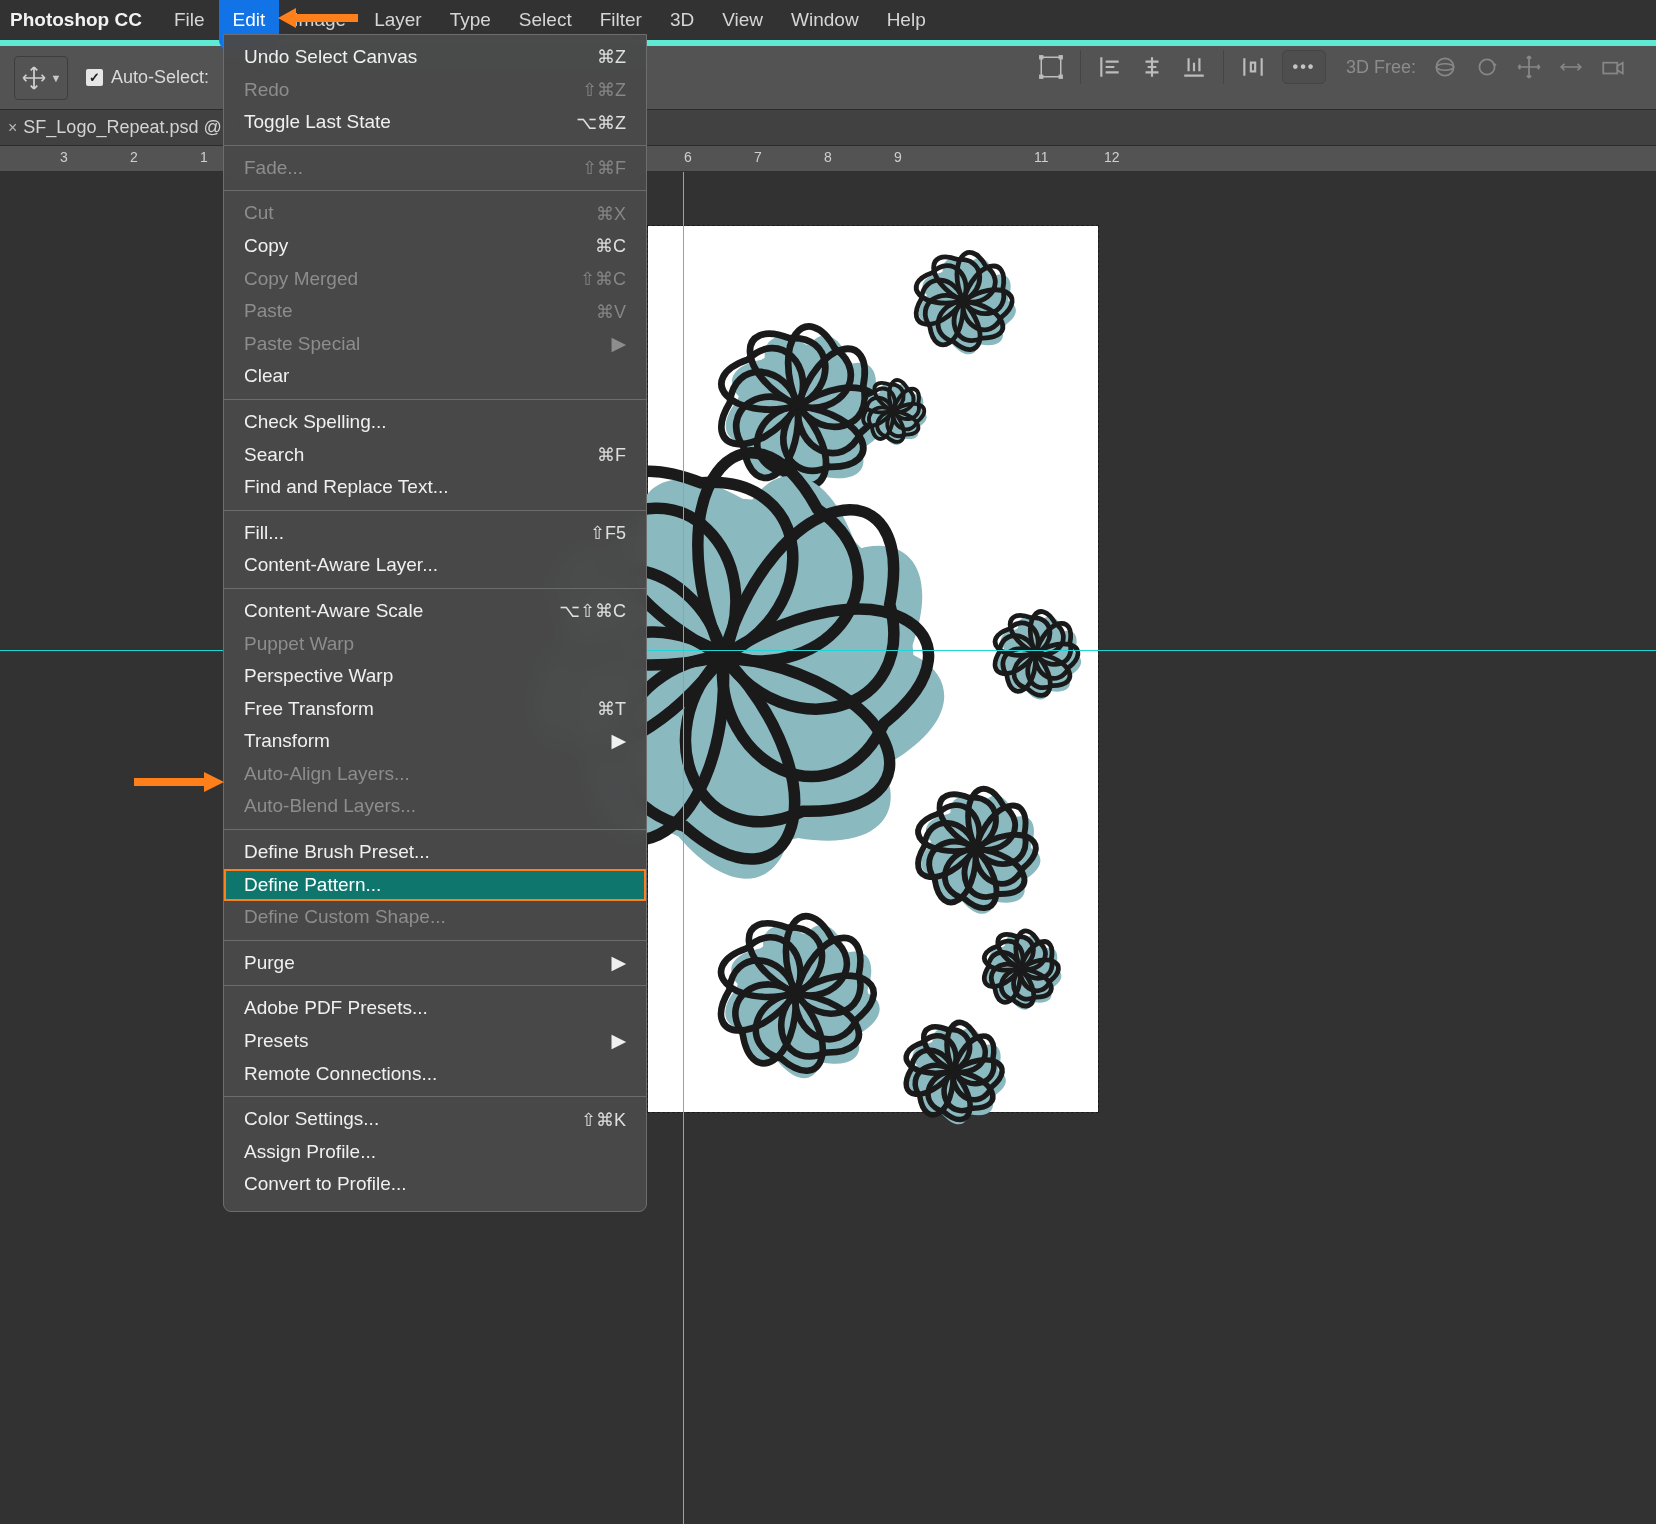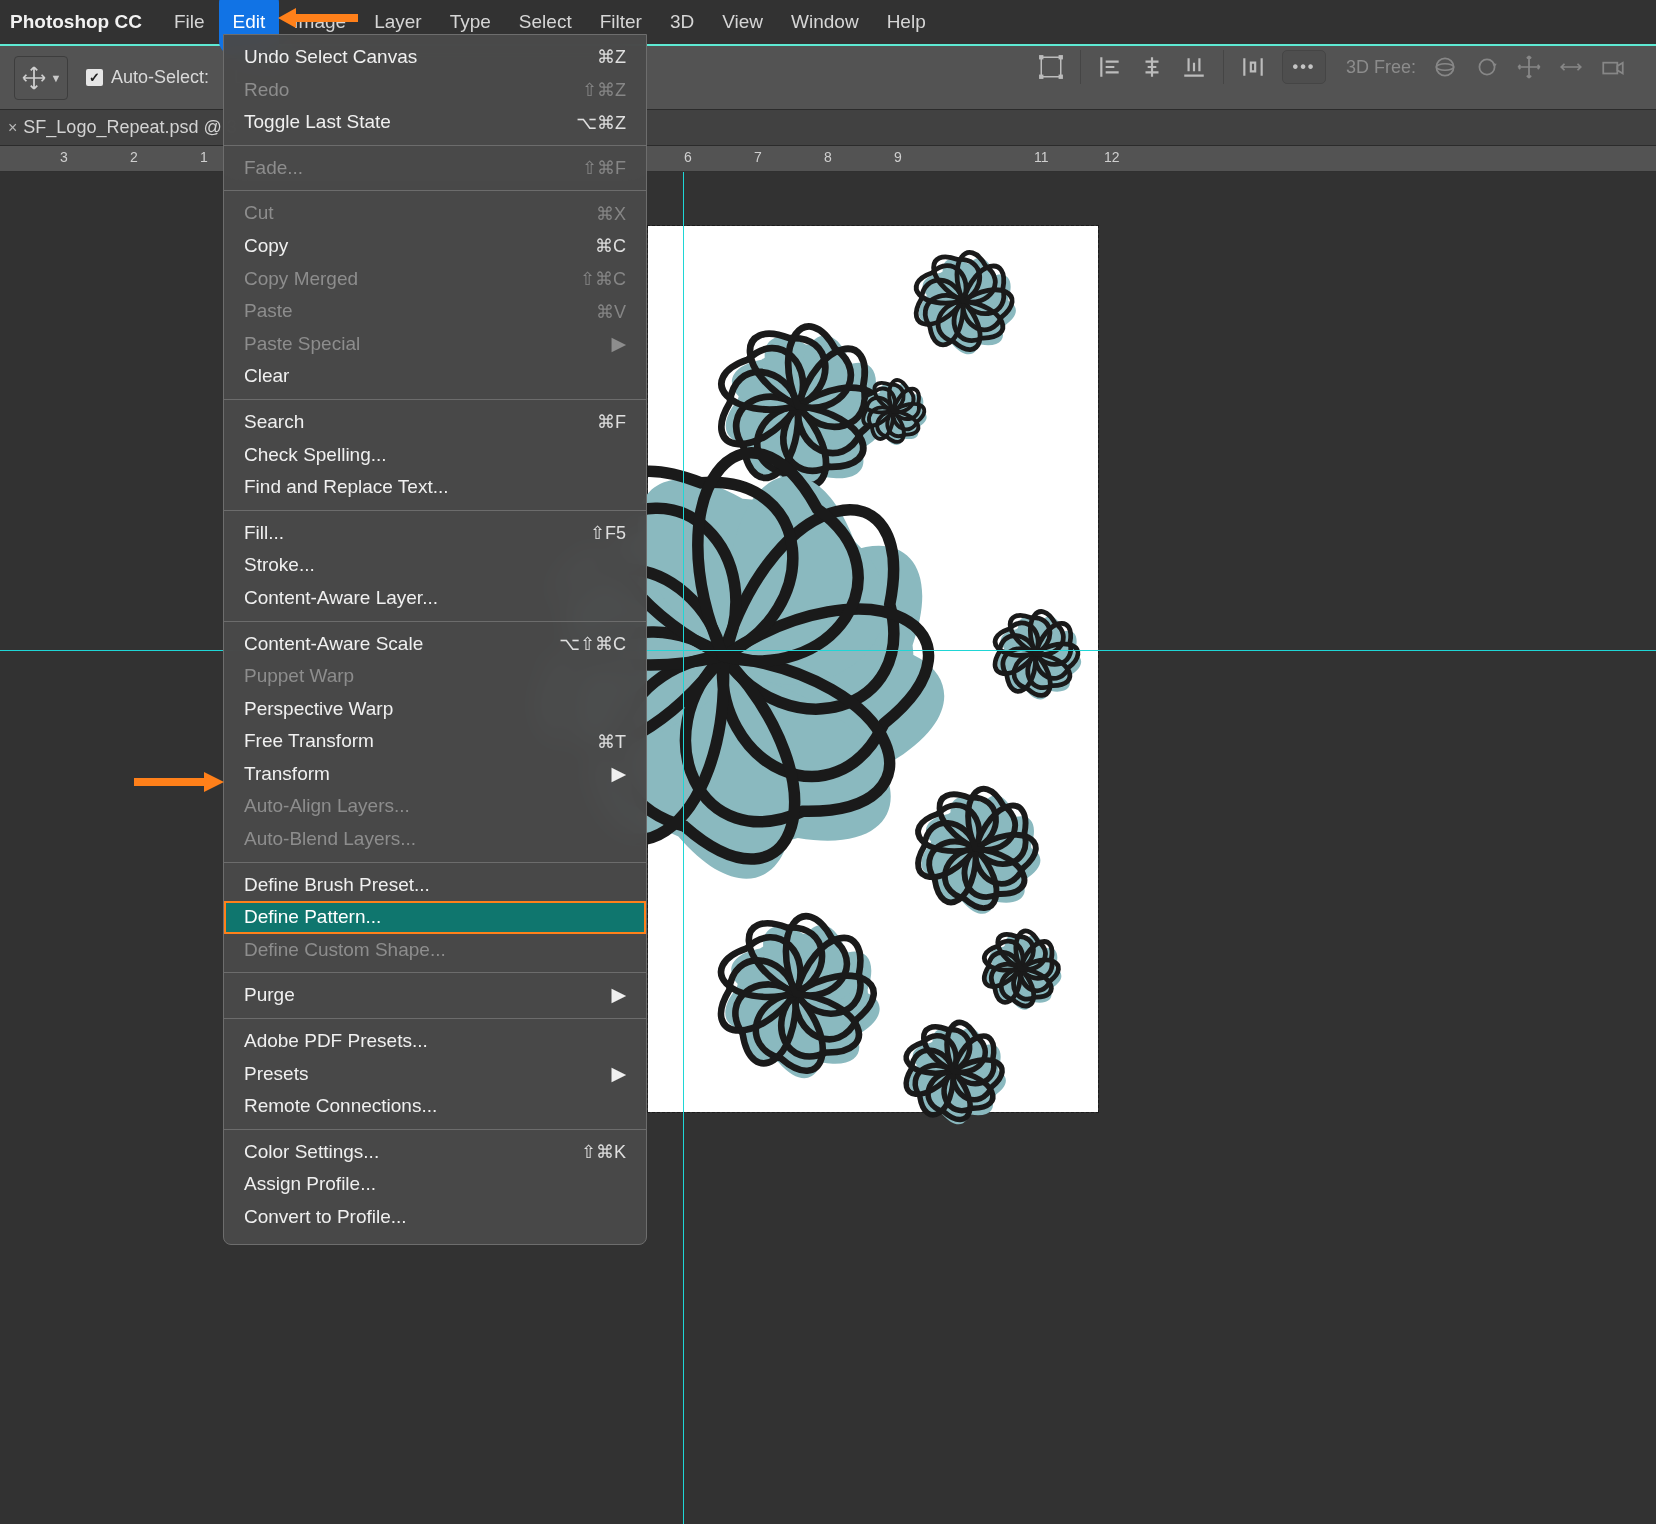--- a/index.html
+++ b/index.html
@@ -1,19 +1,19 @@
 <!DOCTYPE html>
 <html><head>
 <meta charset="utf-8">
 <style>
   * { margin:0; padding:0; box-sizing:border-box; font-family:-apple-system,"Helvetica Neue",Arial,sans-serif; }
   body { background:#323232; width:1656px; height:1524px; overflow:hidden; position:relative; color:#e6e6e6; }
 
   
-  .menubar { height:46px; background:#323232; display:flex; align-items:center; font-size:19px; border-bottom:2px solid #5eead4; }
+  .menubar { height:46px; background:#323232; display:flex; align-items:center; font-size:19px; border-bottom:6px solid #5eead4; }
   .app-name { font-weight:700; padding:0 18px 0 10px; color:#f2f2f2; }
   .menubar-item { padding:22px 14px; color:#d6d6d6; cursor:default; }
   .menubar-item.selected { background:#1173e5; color:#fff; border-radius:14px; }
 
   
   .optionsbar { height:64px; background:#535353; display:flex; align-items:center; padding:0 14px; gap:18px; border-bottom:1px solid #2b2b2b; overflow:hidden; }
   .move-tool-box { width:54px; height:44px; border:1px solid #3d3d3d; border-radius:4px; display:flex; align-items:center; justify-content:center; background:#535353; gap:4px; }
   .chev { font-size:11px; color:#c9c9c9; }
   .auto-select { display:flex; align-items:center; gap:8px; font-size:18px; color:#d9d9d9; }
   .checkbox { width:17px; height:17px; background:#e6e6e6; border-radius:2px; display:flex; align-items:center; justify-content:center; color:#222; font-size:13px; font-weight:bold; }
@@ -276,36 +276,33 @@
     </div>
     <div class="dd-item disabled">
       <span>Paste Special</span>
       <span class="dd-sub">▶</span>
     </div>
     <div class="dd-item">
       <span>Clear</span>
     </div>
     <div class="dd-sep"></div>
     <div class="dd-item">
+      <span>Check Spelling...</span>
+    </div>
+    <div class="dd-item">
       <span>Search</span>
       <span class="dd-shortcut">⌘F</span>
     </div>
     <div class="dd-item">
-      <span>Check Spelling...</span>
-    </div>
-    <div class="dd-item">
       <span>Find and Replace Text...</span>
     </div>
     <div class="dd-sep"></div>
     <div class="dd-item">
       <span>Fill...</span>
       <span class="dd-shortcut">⇧F5</span>
-    </div>
-    <div class="dd-item">
-      <span>Stroke...</span>
     </div>
     <div class="dd-item">
       <span>Content-Aware Layer...</span>
     </div>
     <div class="dd-sep"></div>
     <div class="dd-item">
       <span>Content-Aware Scale</span>
       <span class="dd-shortcut">⌥⇧⌘C</span>
     </div>
     <div class="dd-item disabled">

